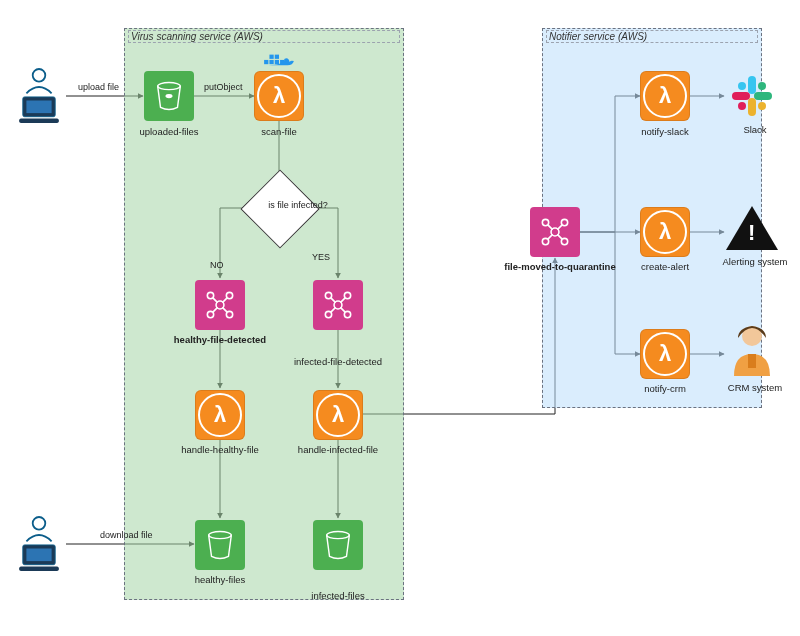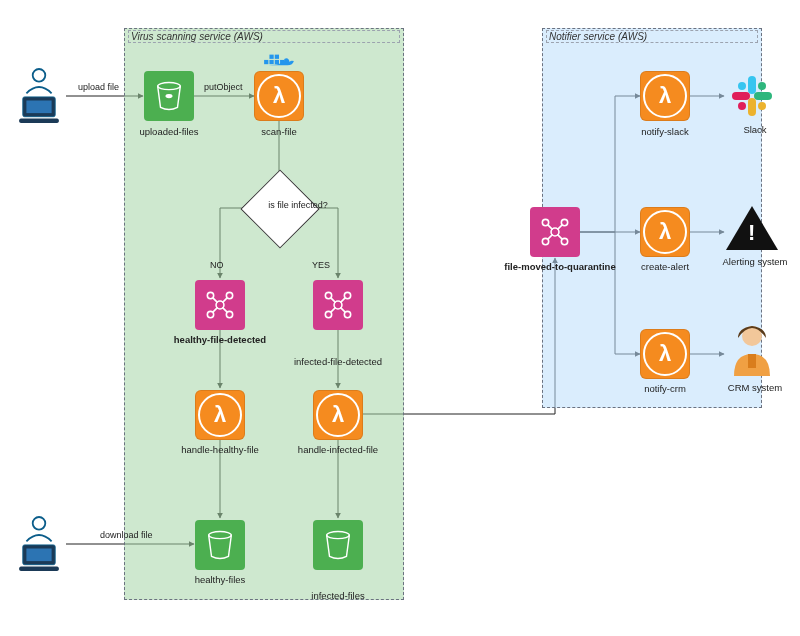--- a/index.html
+++ b/index.html
@@ -212,21 +212,21 @@
   <div class="cap" style="left:114px; top:126px;">uploaded-files</div>
 
   <div class="node lambda" style="left:254px; top:71px;">
     <div class="lambda-circle">λ</div>
   </div>
   <div class="cap" style="left:224px; top:126px;">scan-file</div>
 
   <div class="decision" style="left:252px; top:181px;"></div>
   <div class="decision-label" style="left:244px; top:200px;margin-left:19px;">is file infected?</div>
   <div class="edge-label" style="left:210px; top:260px;">NO</div>
-  <div class="edge-label" style="left:312px; top:260px;">YES</div>
+  <div class="edge-label" style="left:312px; top:252px;">YES</div>
 
   <div class="node eb" style="left:195px; top:280px;">
     <svg viewBox="0 0 48 48">
         <g fill="none" stroke="#fff" stroke-width="2">
       <circle cx="12" cy="12" r="4"></circle>
           <circle cx="36" cy="12" r="4"></circle>
       <circle cx="12" cy="36" r="4"></circle>
           <circle cx="36" cy="36" r="4"></circle>
       <circle cx="24" cy="24" r="5"></circle>
       <path d="M15 15 L21 21 M33 15 L27 21 M15 33 L21 27 M33 33 L27 27"></path>

